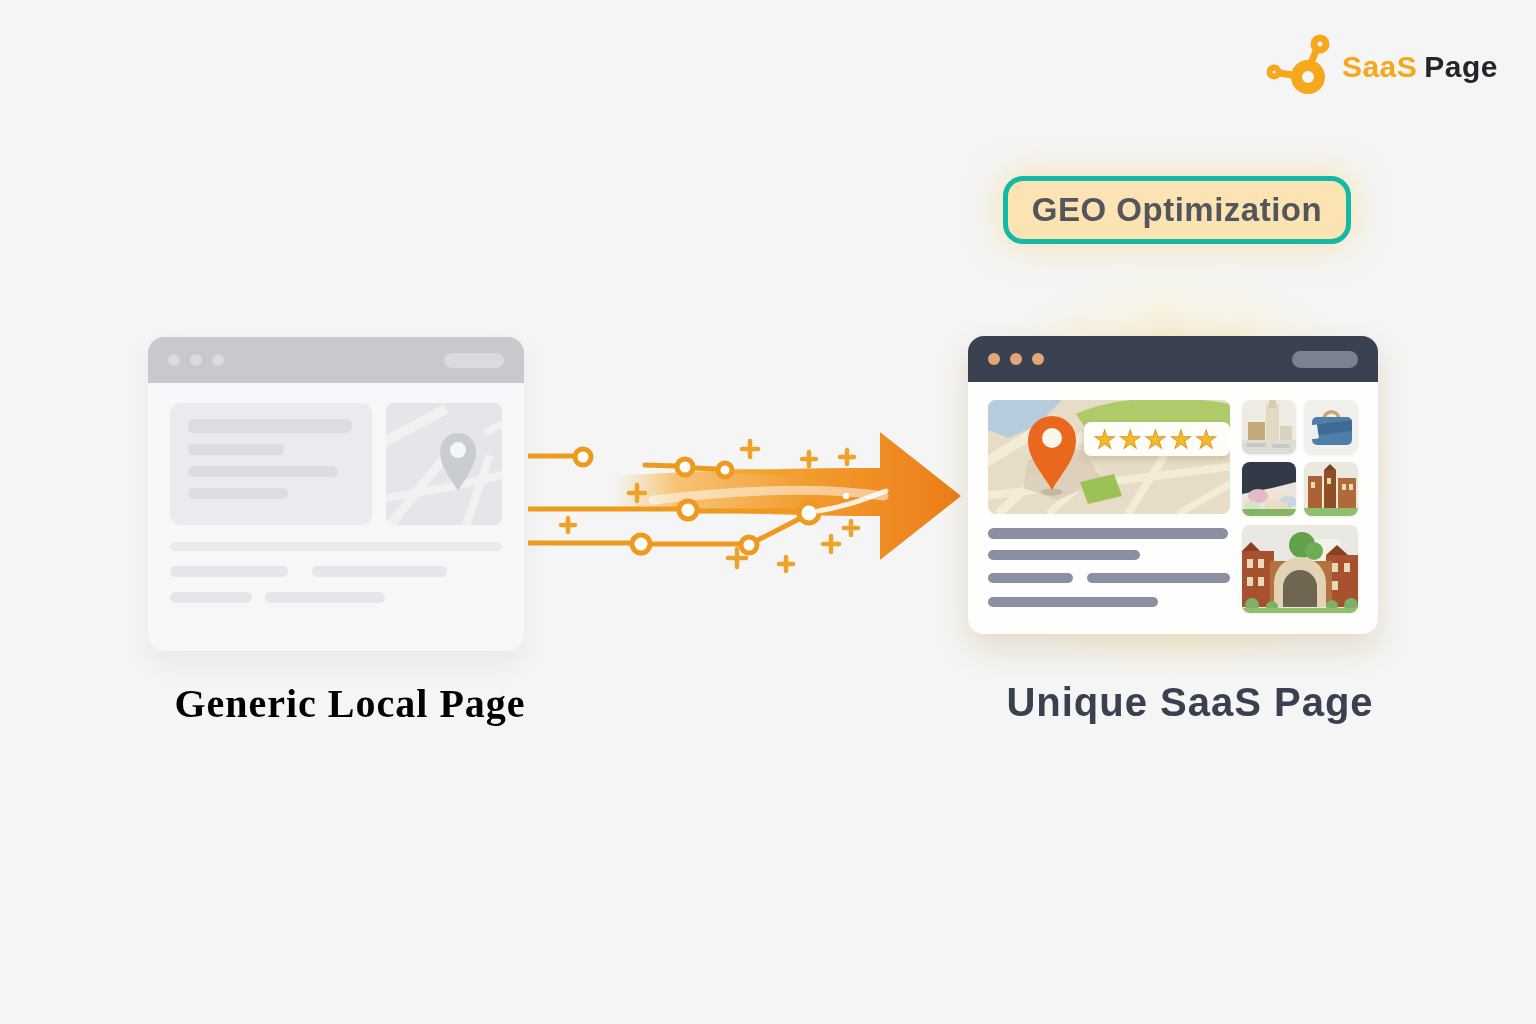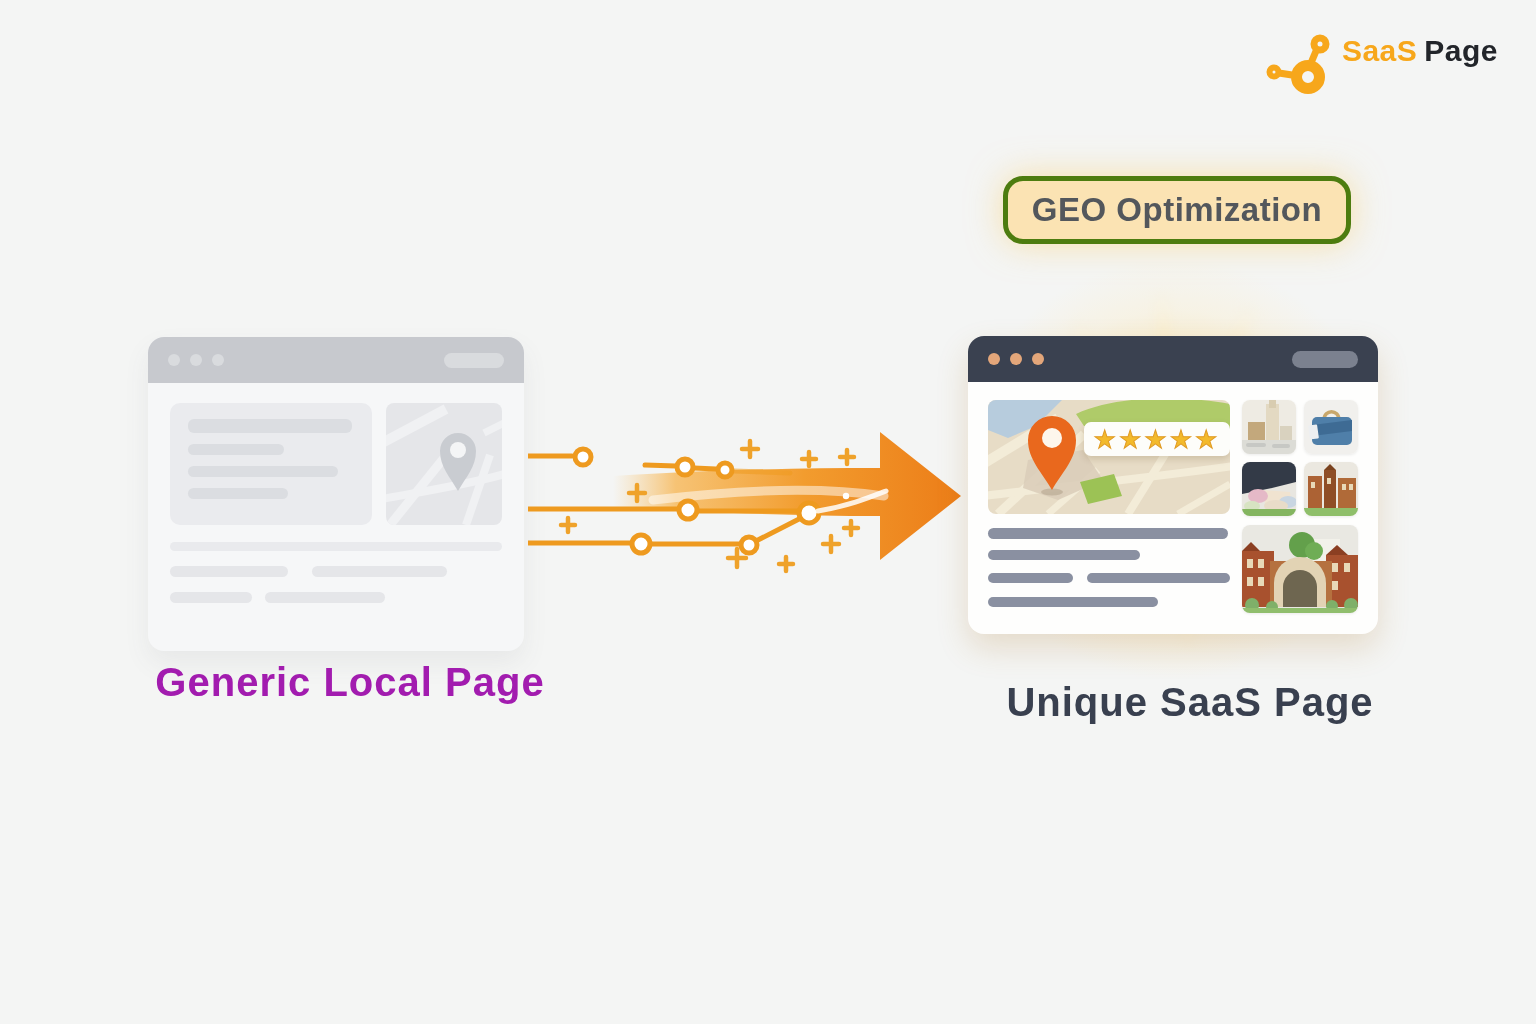--- a/index.html
+++ b/index.html
@@ -3,30 +3,30 @@
 <meta charset="utf-8">
 <style>
   html,body{margin:0;padding:0;}
   .canvas{
     position:relative;width:1536px;height:1024px;overflow:hidden;
     background:#F4F5F4;
     font-family:"Liberation Sans",sans-serif;
   }
 
   
-  .brand{position:absolute;top:34px;right:38px;display:flex;gap:0;}
+  .brand{position:absolute;top:34px;right:38px;display:flex;align-items:center;gap:0;}
   .brand svg{display:block;}
   .brand-text{font-size:30px;font-weight:bold;letter-spacing:.5px;display:flex;gap:7px;}
   .brand-saas{color:#F7A71B;}
   .brand-gains{color:#22252A;}
 
   
   .geo-badge{
     position:absolute;left:1003px;top:176px;width:348px;height:68px;
-    background:#FBE3B3;border:5px solid #4d7c0f;border-radius:20px;
+    background:#FBE3B3;border:5px solid #14b8a6;border-radius:20px;
     display:flex;align-items:center;justify-content:center;
     font-size:33px;font-weight:bold;color:#53575C;letter-spacing:.5px;
     box-shadow:0 0 34px rgba(250,205,110,.55);
     box-sizing:border-box;
   }
 
   
   .glow{position:absolute;left:912px;top:212px;width:525px;height:515px;pointer-events:none;}
   .glow::before{
     content:"";position:absolute;inset:0;border-radius:50%;
@@ -87,21 +87,21 @@
   .ul{border-radius:6px;background:#8A90A1;}
   .u-lines .row{display:flex;gap:14px;}
   .u-rightcol{width:116px;}
   .thumb-grid{display:grid;grid-template-columns:54px 54px;grid-gap:8px;}
   .thumb{width:54px;height:54px;border-radius:8px;overflow:hidden;box-shadow:0 1px 3px rgba(0,0,0,.08);}
   .thumb-big{width:116px;height:88px;border-radius:8px;overflow:hidden;margin-top:9px;box-shadow:0 1px 3px rgba(0,0,0,.08);}
   .thumb svg,.thumb-big svg,.u-map svg,.map-thumb svg{display:block;}
 
   
   .caption{position:absolute;width:460px;text-align:center;font-size:40px;font-weight:bold;letter-spacing:1px;}
-  .generic-caption{left:120px;top:660px;color:#a21caf;}
+  .generic-caption{left:120px;top:680px;color:#000000;font-family:Liberation Serif, serif;}
   .unique-caption{left:960px;top:680px;color:#39404F;}
 
   
   .transform-arrow{position:absolute;left:528px;top:412px;width:440px;height:210px;}
 </style>
 </head>
 <body>
 
 <div class="canvas">
 

